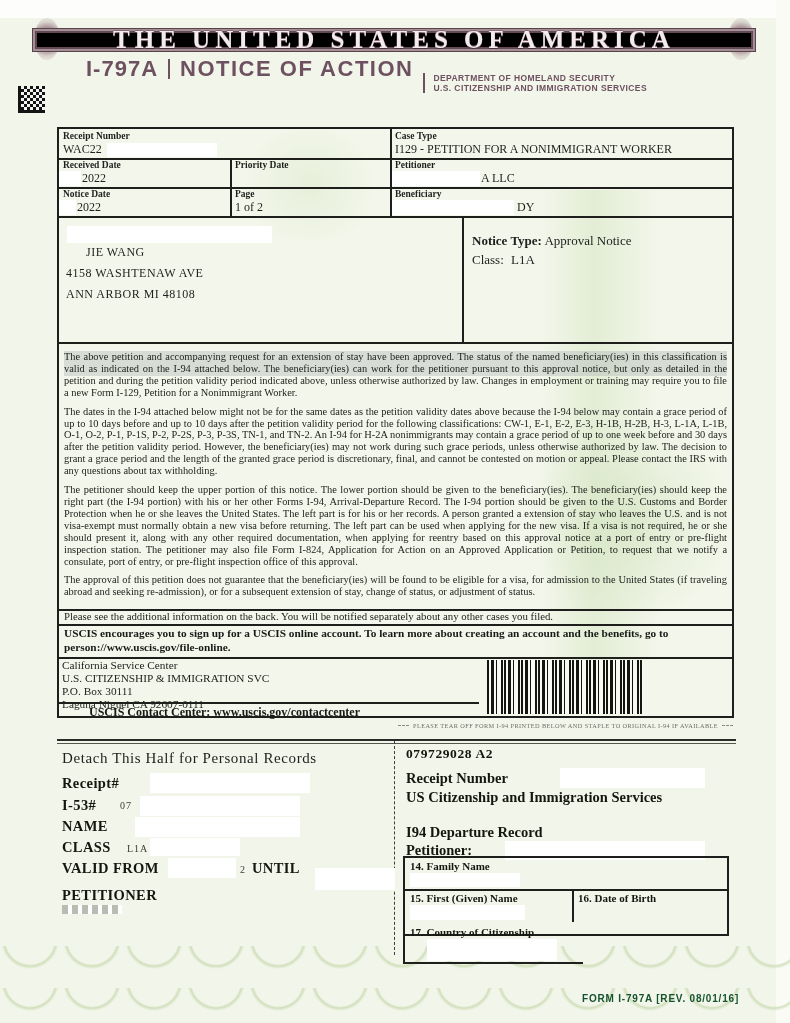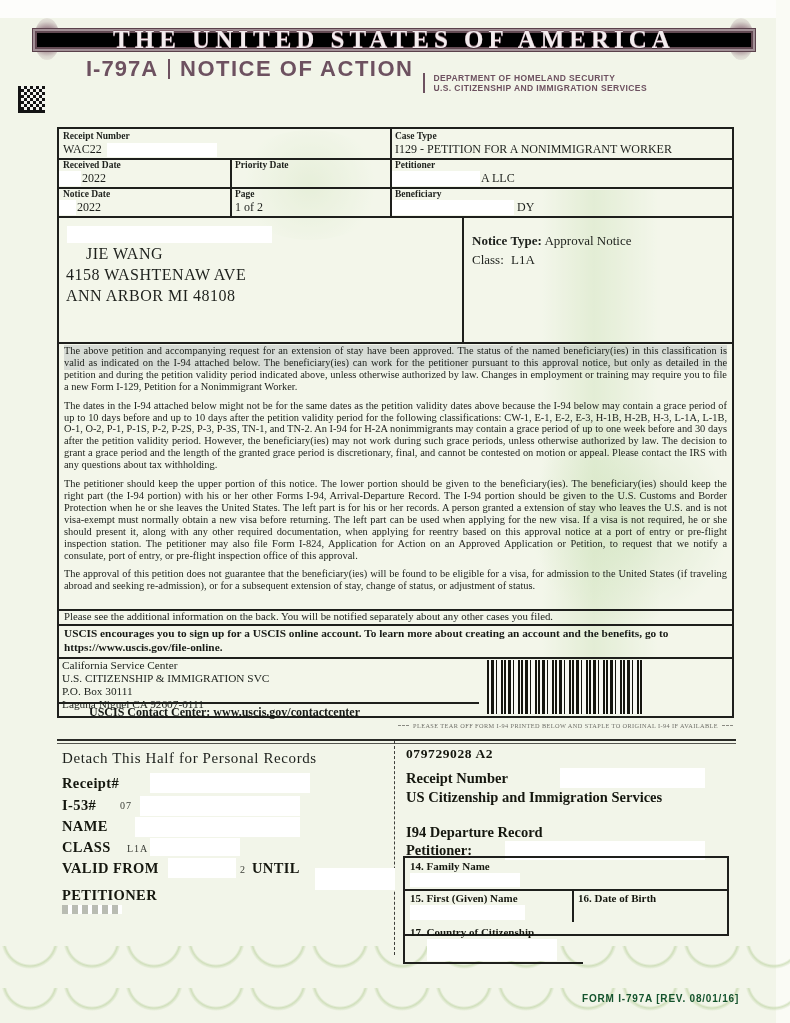--- a/index.html
+++ b/index.html
@@ -45,25 +45,25 @@
 
   
   .main-box { left:57px; top:127px; width:677px; height:591px; border:2px solid #1e1f1c; background:rgba(245,248,238,0.35); }
   .hline { position:absolute; left:0; width:673px; height:1.5px; background:#1e1f1c; }
   .vline { position:absolute; width:1.5px; background:#1e1f1c; }
 
   .lbl { position:absolute; font-size:9.5px; font-weight:bold; color:#1d201c; white-space:nowrap; }
   .val { position:absolute; font-size:12px; color:#1d201c; white-space:nowrap; }
   .wb { position:absolute; background:#ffffff; }
 
-  .addr-line { position:absolute; font-size:16px; letter-spacing:0.5px; color:#1d201c; white-space:nowrap; }
+  .addr-line { position:absolute; font-size:12px; letter-spacing:0.5px; color:#1d201c; white-space:nowrap; }
   .ntc { position:absolute; font-size:13px; color:#1d201c; white-space:nowrap; }
   .ntc b { font-weight:bold; }
 
-  .paras { position:absolute; left:0; top:213px; width:673px; height:267px; padding:3px 5px 0 5px; }
+  .paras { position:absolute; left:0; top:213px; width:673px; height:267px; padding:9px 5px 0 5px; }
   .paras p { font-size:10.4px; line-height:11.9px; color:#20241f; text-align:justify; margin-bottom:7px; }
   .paras p.hl { background-image:linear-gradient(to bottom, rgba(158,166,172,0.32) 0px, rgba(158,166,172,0.32) 25px, rgba(158,166,172,0) 25px); }
 
   .rowtext { position:absolute; left:5px; font-size:10.8px; color:#20241f; white-space:nowrap; }
   .acct { position:absolute; left:5px; top:497px; width:662px; font-size:11.3px; font-weight:bold; line-height:14px; color:#171a16; }
 
   .svc-line { position:absolute; left:3px; font-size:11.3px; color:#20241f; white-space:nowrap;text-align:center; }
   .contact { position:absolute; left:5px; top:576px; font-size:12px; font-weight:bold; color:#171a16; white-space:nowrap;margin-left:25px; }
   .barcode { position:absolute; left:428px; top:531px; width:156px; height:54px;
      background:repeating-linear-gradient(90deg,#15150f 0 2px,#f8f8f4 2px 4px,#15150f 4px 7px,#f8f8f4 7px 9px,#15150f 9px 10px,#f8f8f4 10px 14px,#15150f 14px 16px,#f8f8f4 16px 17px); }
@@ -174,21 +174,21 @@
     </div>
 
     <div class="paras">
       <p class="hl">The above petition and accompanying request for an extension of stay have been approved. The status of the named beneficiary(ies) in this classification is valid as indicated on the I-94 attached below. The beneficiary(ies) can work for the petitioner pursuant to this approval notice, but only as detailed in the petition and during the petition validity period indicated above, unless otherwise authorized by law. Changes in employment or training may require you to file a new Form I-129, Petition for a Nonimmigrant Worker.</p>
       <p>The dates in the I-94 attached below might not be for the same dates as the petition validity dates above because the I-94 below may contain a grace period of up to 10 days before and up to 10 days after the petition validity period for the following classifications: CW-1, E-1, E-2, E-3, H-1B, H-2B, H-3, L-1A, L-1B, O-1, O-2, P-1, P-1S, P-2, P-2S, P-3, P-3S, TN-1, and TN-2. An I-94 for H-2A nonimmigrants may contain a grace period of up to one week before and 30 days after the petition validity period. However, the beneficiary(ies) may not work during such grace periods, unless otherwise authorized by law. The decision to grant a grace period and the length of the granted grace period is discretionary, final, and cannot be contested on motion or appeal. Please contact the IRS with any questions about tax withholding.</p>
       <p>The petitioner should keep the upper portion of this notice. The lower portion should be given to the beneficiary(ies). The beneficiary(ies) should keep the right part (the I-94 portion) with his or her other Forms I-94, Arrival-Departure Record. The I-94 portion should be given to the U.S. Customs and Border Protection when he or she leaves the United States. The left part is for his or her records. A person granted a extension of stay who leaves the U.S. and is not visa-exempt must normally obtain a new visa before returning. The left part can be used when applying for the new visa. If a visa is not required, he or she should present it, along with any other required documentation, when applying for reentry based on this approval notice at a port of entry or pre-flight inspection station. The petitioner may also file Form I-824, Application for Action on an Approved Application or Petition, to request that we notify a consulate, port of entry, or pre-flight inspection office of this approval.</p>
       <p>The approval of this petition does not guarantee that the beneficiary(ies) will be found to be eligible for a visa, for admission to the United States (if traveling abroad and seeking re-admission), or for a subsequent extension of stay, change of status, or adjustment of status.</p>
     </div>
 
     <div class="rowtext" style="top:481px;">Please see the additional information on the back. You will be notified separately about any other cases you filed.</div>
-    <div class="acct">USCIS encourages you to sign up for a USCIS online account. To learn more about creating an account and the benefits, go to https://www.uscis.gov/file-online.</div>
+    <div class="acct">USCIS encourages you to sign up for a USCIS online account. To learn more about creating an account and the benefits, go to person://www.uscis.gov/file-online.</div>
 
     <div class="svc-line" style="top:530px;">California Service Center</div>
     <div class="svc-line" style="top:543px;">U.S. CITIZENSHIP &amp; IMMIGRATION SVC</div>
     <div class="svc-line" style="top:556px;">P.O. Box 30111</div>
     <div class="svc-line" style="top:569px;">Laguna Niguel CA 92607-0111</div>
     <div class="barcode"></div>
     <div class="contact">USCIS Contact Center: www.uscis.gov/contactcenter</div>
   </div>
 
   <div class="abs tear-caption">

